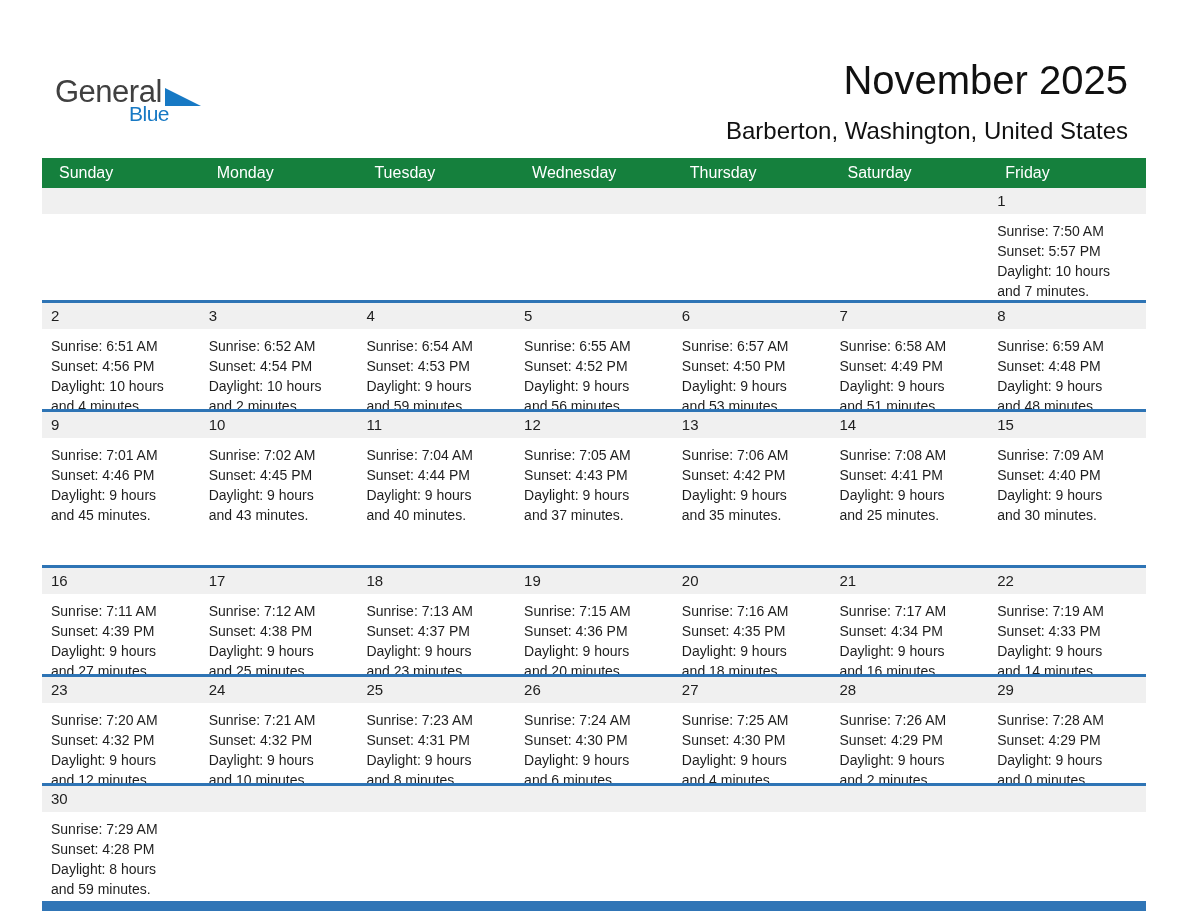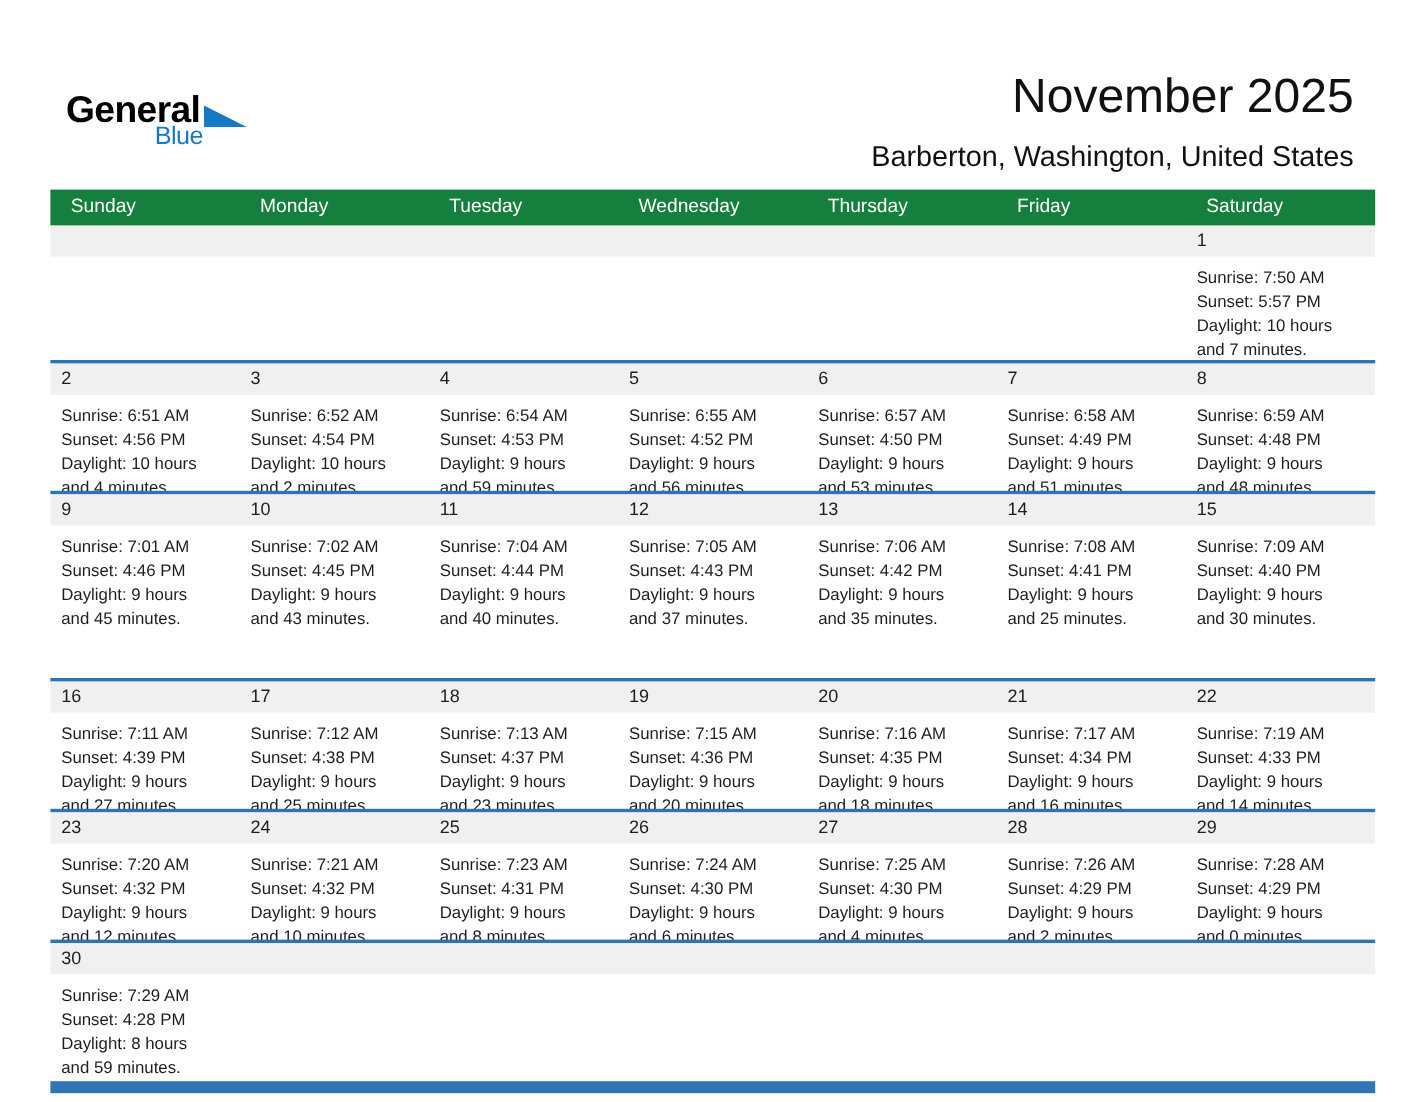--- a/index.html
+++ b/index.html
@@ -3,21 +3,21 @@
 <meta charset="utf-8">
 <style>
   html,body{margin:0;padding:0;}
   body{
     width:1188px;height:918px;position:relative;background:#ffffff;
     font-family:"Liberation Sans", sans-serif;color:#1e1e1e;overflow:hidden;
   }
   
   .logo{position:absolute;left:55px;top:76px;line-height:1;}
   .logo-row1{display:flex;align-items:flex-end;}
-  .logo-general{font-size:31px;color:#000000;letter-spacing:-0.5px;font-weight:bold;}
+  .logo-general{font-size:31px;color:#404040;letter-spacing:-0.5px;}
   .logo-tri{margin-left:3px;margin-bottom:1px;display:block;}
   .logo-blue{font-size:21px;color:#1779c4;margin-left:74px;margin-top:-4px;letter-spacing:-0.5px;}
   
   .titleblock{position:absolute;right:60px;top:58px;text-align:right;}
   .month-title{font-size:40px;color:#111111;letter-spacing:0;}
   .location-subtitle{font-size:24px;color:#111111;margin-top:14px;}
   
   .calendar{position:absolute;left:42px;top:158px;width:1104px;}
   .weekday-header{display:flex;height:30px;}
   .weekday-cell{
@@ -54,22 +54,22 @@
   <div class="location-subtitle">Barberton, Washington, United States</div>
 </div>
 
 <div class="calendar">
   <div class="weekday-header" id="weekday-header" style="background: #15803d;">
       <div class="weekday-cell">Sunday</div>
       <div class="weekday-cell">Monday</div>
       <div class="weekday-cell">Tuesday</div>
       <div class="weekday-cell">Wednesday</div>
       <div class="weekday-cell">Thursday</div>
+      <div class="weekday-cell">Saturday</div>
       <div class="weekday-cell">Friday</div>
-      <div class="weekday-cell">Saturday</div>
     </div>
   <div id="weeks-container">
       <div class="week-row" style="height: 112px;">
         <div class="band" style="background: rgb(240, 240, 240);"></div>
         <div class="day-cell"></div>
         <div class="day-cell"></div>
         <div class="day-cell"></div>
         <div class="day-cell"></div>
         <div class="day-cell"></div>
         <div class="day-cell"></div>

